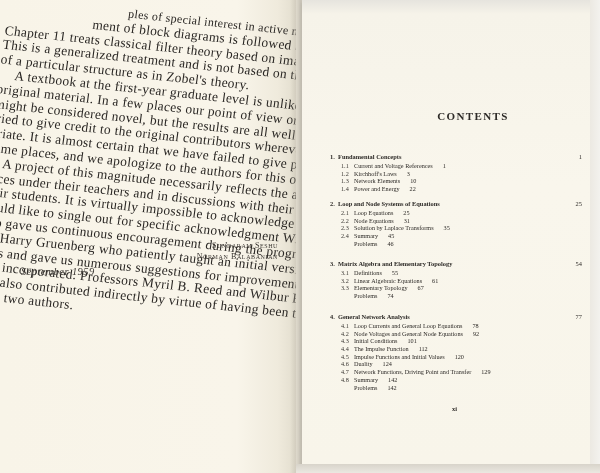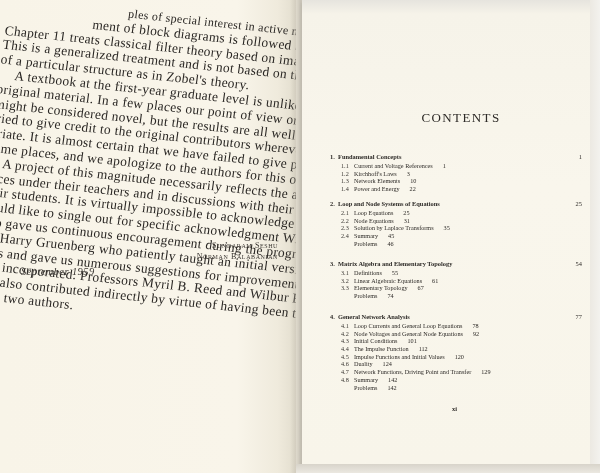--- a/index.html
+++ b/index.html
@@ -106,26 +106,26 @@
     .toc {
       position: absolute;
       left: 28px;
       top: 0;
       width: 252px;
       font-family: "Liberation Serif", "DejaVu Serif", serif;
       color: #2d2a27;
     }
     .toc-title {
       position: absolute;
-      left: 76px;
+      left: 88px;
       top: 110px;
       width: 110px;
       text-align: center;
-      font-size: 13px;
-      font-weight: normal;
+      font-size: 11px;
+      font-weight: bold;
       letter-spacing: 1.4px;
     }
     .chapter {
       position: absolute;
       left: 0;
       width: 252px;
     }
     .chapter-head {
       display: flex;
       align-items: baseline;

